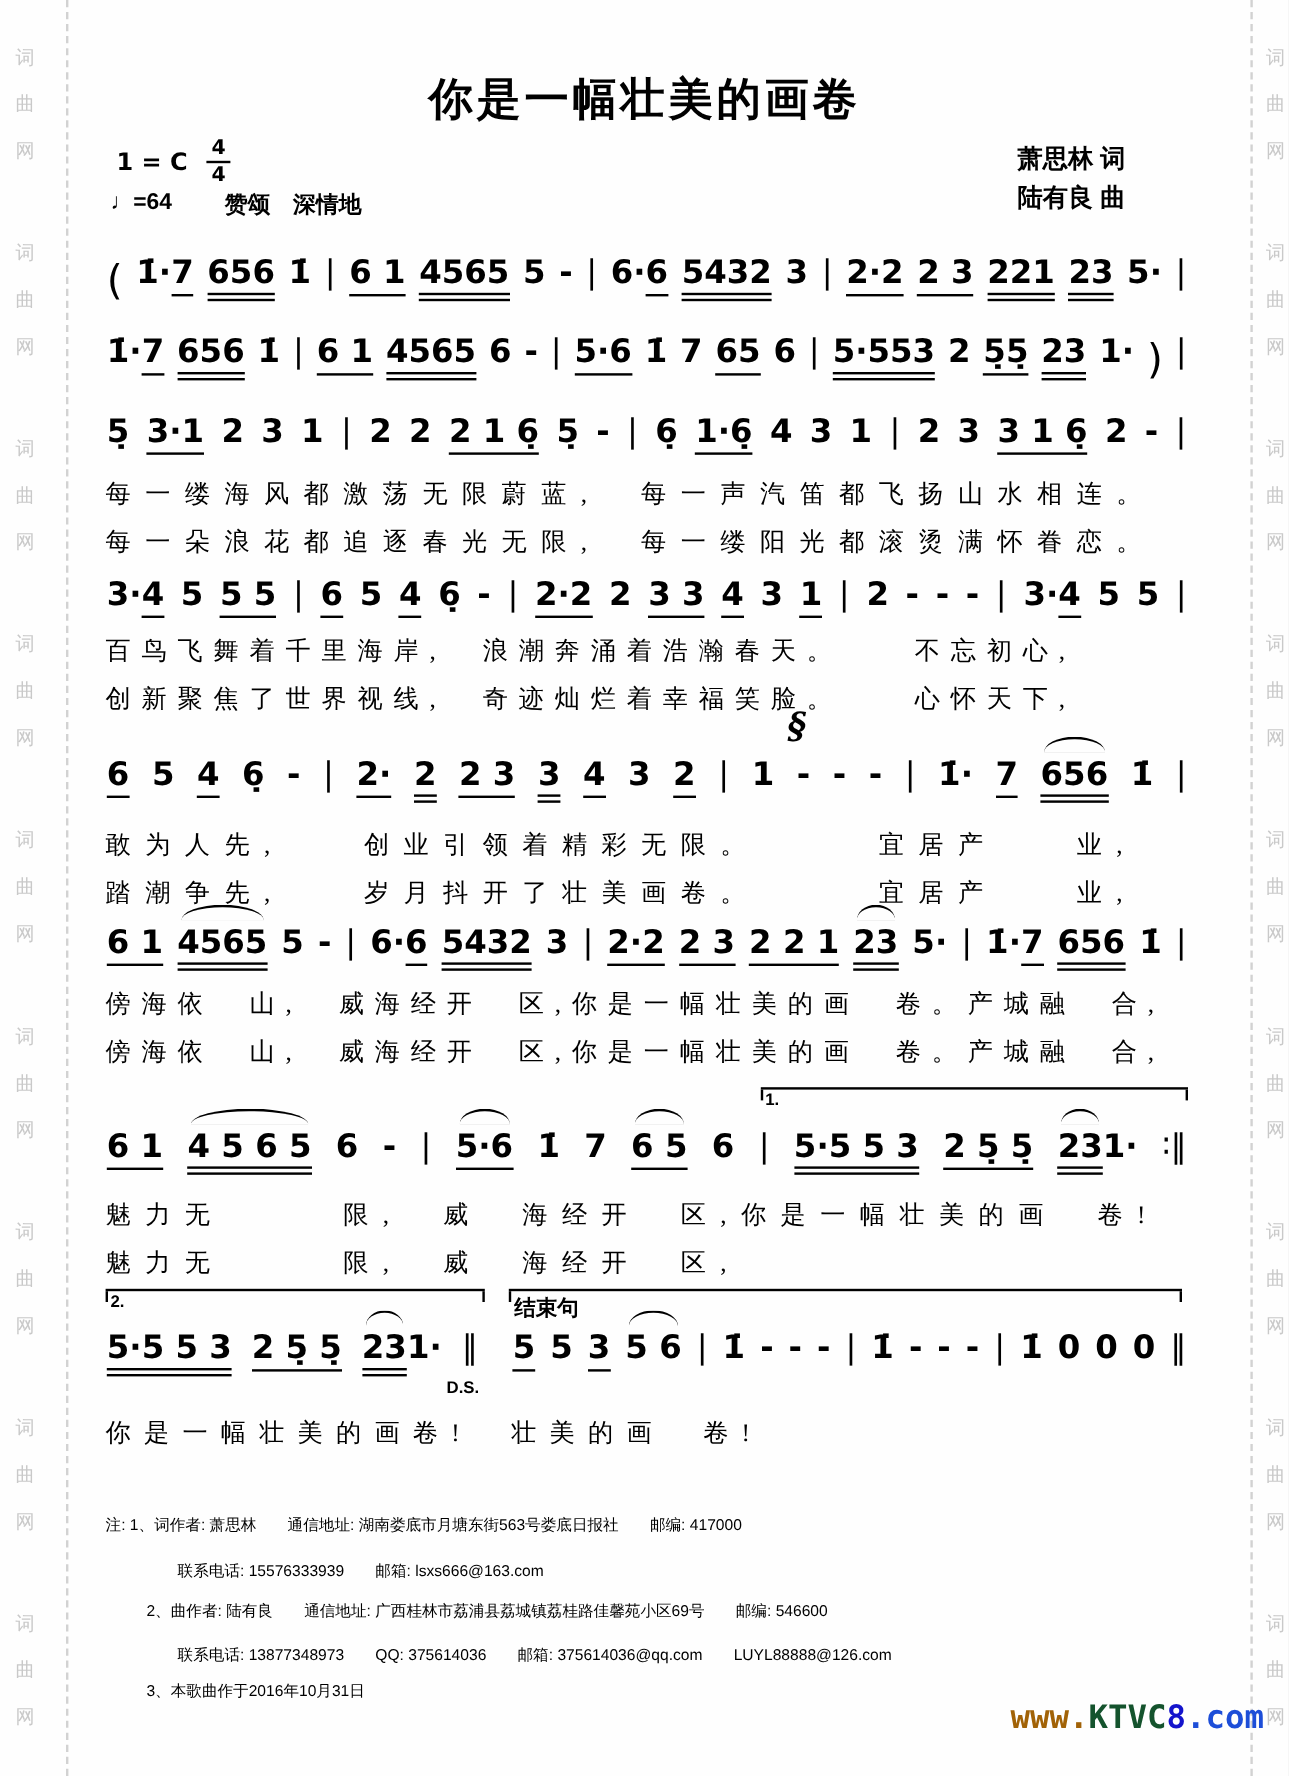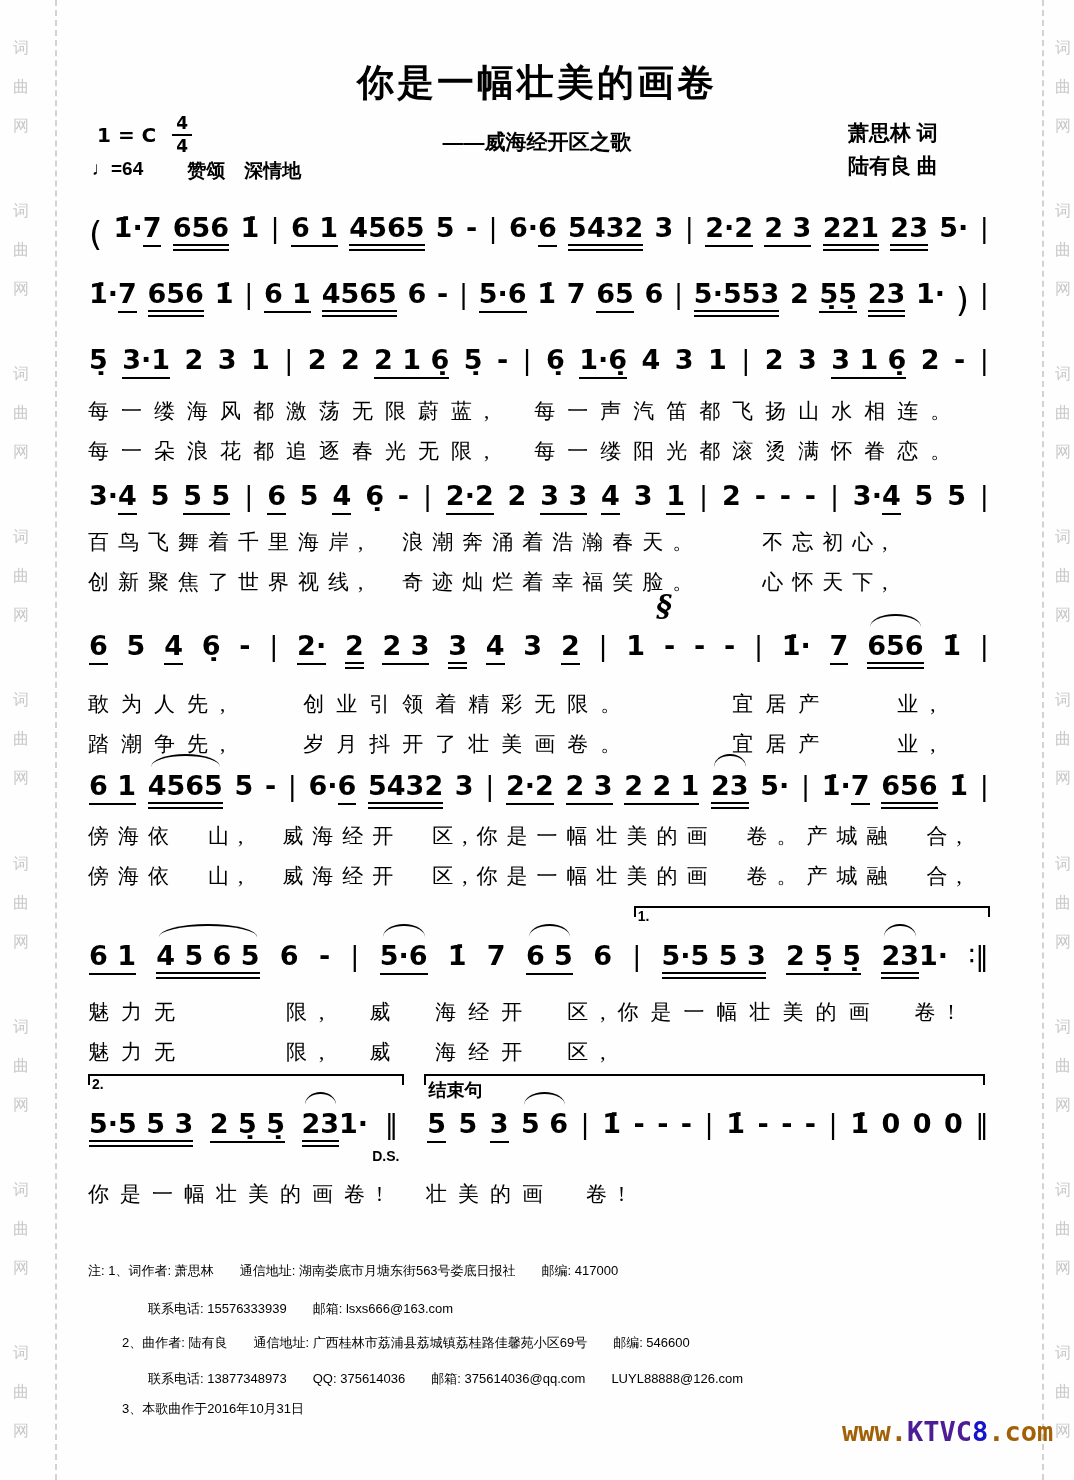--- a/index.html
+++ b/index.html
@@ -148,21 +148,20 @@
       <div class="wmg">
         <span class="wmc">词</span>
         <span class="wmc">曲</span>
         <span class="wmc">网</span>
       </div>
     </div>
   <div class="wm-line l"></div>
   <div class="wm-line r"></div>
 
   <div class="title">你是一幅壮美的画卷</div>
-  <div class="subtitle">——威海经开区之歌</div>
 
   <div class="keyrow">
     <span>1 = C</span>
     <span class="frac">
       <span class="num">4</span>
       <span class="den">4</span>
     </span>
   </div>
 
   <div class="temporow">
@@ -423,14 +422,14 @@
         <div class="lyr" style="top: 74px; letter-spacing: 11px;">你是一幅壮美的画卷!　壮美的画　卷!</div>
       </div>
     </div>
 
   <div class="fnote f1">注: 1、词作者: 萧思林　　通信地址: 湖南娄底市月塘东街563号娄底日报社　　邮编: 417000</div>
   <div class="fnote f2">联系电话: 15576333939　　邮箱: lsxs666@163.com</div>
   <div class="fnote f3">2、曲作者: 陆有良　　通信地址: 广西桂林市荔浦县荔城镇荔桂路佳馨苑小区69号　　邮编: 546600</div>
   <div class="fnote f4">联系电话: 13877348973　　QQ: 375614036　　邮箱: 375614036@qq.com　　LUYL88888@126.com</div>
   <div class="fnote f5">3、本歌曲作于2016年10月31日</div>
 
-  <div class="logo" id="logo"><span style="color: #a16207;">www.</span><span style="color: #4c1d95;">KTVC</span><span style="color: rgb(20, 20, 204);">8</span><span style="color: #a16207;">.com</span></div>
+  <div class="logo" id="logo"><span style="color: #a16207;">www.</span><span style="color: #14532d;">KTVC</span><span style="color: rgb(20, 20, 204);">8</span><span style="color: #1d4ed8;">.com</span></div>
 </div>
 
 </body></html>

